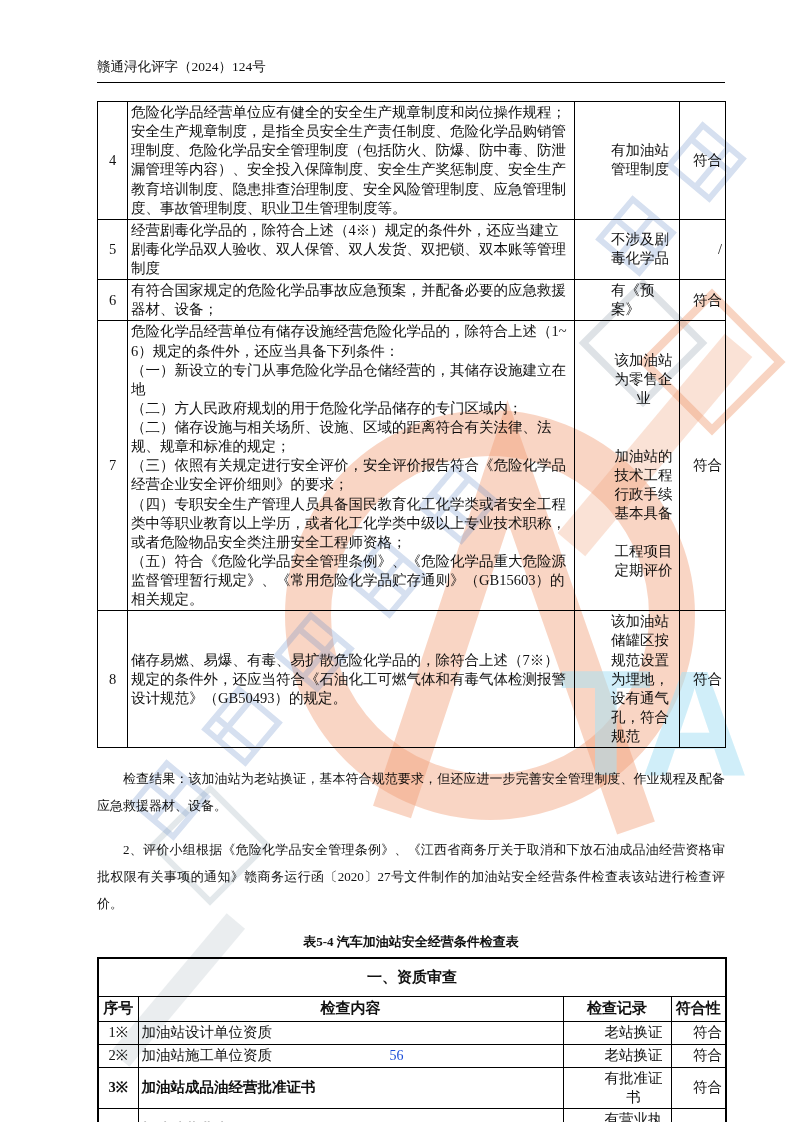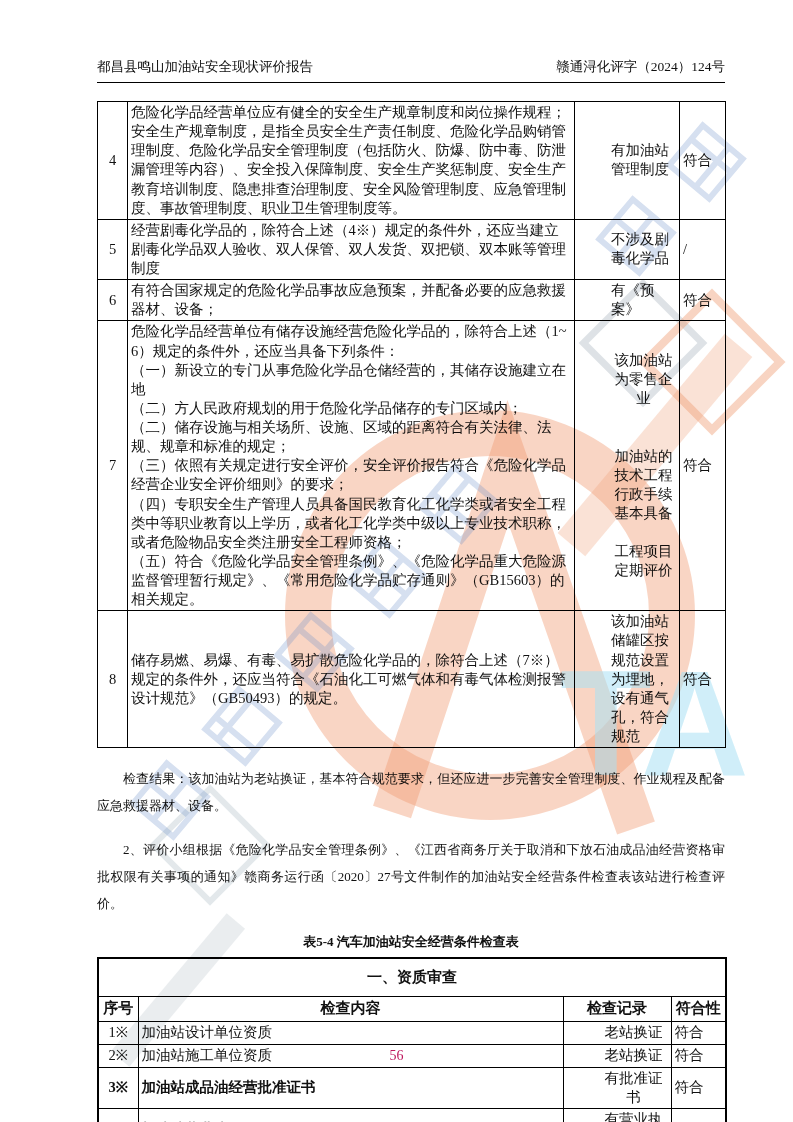--- a/index.html
+++ b/index.html
@@ -35,21 +35,21 @@
   }
   .tbl1{margin-top:18px;}
   .tbl1 .col-no{width:30px;}
   .tbl1 .col-content{width:447px;}
   .tbl1 .col-record{width:105px;}
   .tbl1 .col-conf{width:46px;}
   .cell-no{text-align:center;}
   .cell-content{text-align:left;}
   .cell-record{text-align:left;padding-left:36px;}
   .cell-record.center{text-align:center;}
-  .cell-conf{text-align:left;}
+  .cell-conf{text-align:right;}
   .pre{white-space:pre-line;}
   
   .para{
     font-size:13px;
     line-height:2.08;
     text-indent:2em;
     margin:17px 0 0 0;
     text-align:justify;
   }
   .tbl-title{
@@ -65,36 +65,35 @@
   .tbl2 .col-record{width:108px;}
   .tbl2 .col-conf{width:55px;}
   .tbl2 .section-cell{text-align:center;font-weight:bold;font-size:15px;height:38px;padding:0;}
   .tbl2 th{text-align:center;font-weight:bold;font-size:15px;height:25px;padding:0 2px;}
   .tbl2 td{height:23px;}
   .tbl2 .cell-record{text-align:center;}
   .bold{font-weight:bold;}
   
   .footer{
     position:absolute;left:0;bottom:58px;width:100%;
-    text-align:center;font-size:14px;color:#be185d;
+    text-align:center;font-size:14px;color:#1d4ed8;
   }
   
   .watermark{
     position:absolute;inset:0;z-index:6;
     pointer-events:none;
     mix-blend-mode:multiply;
   }
 </style>
 </head>
 <body>
 
 <div class="page">
 
   <div class="doc-header">
-    <span class="left">都昌县鸣山加油站安全现状评价报告</span>
     <span class="right">赣通浔化评字（2024）124号</span>
   </div>
 
   <table class="tbl1">
     <colgroup>
       <col class="col-no">
         <col class="col-content">
         <col class="col-record">
         <col class="col-conf">
     </colgroup>

